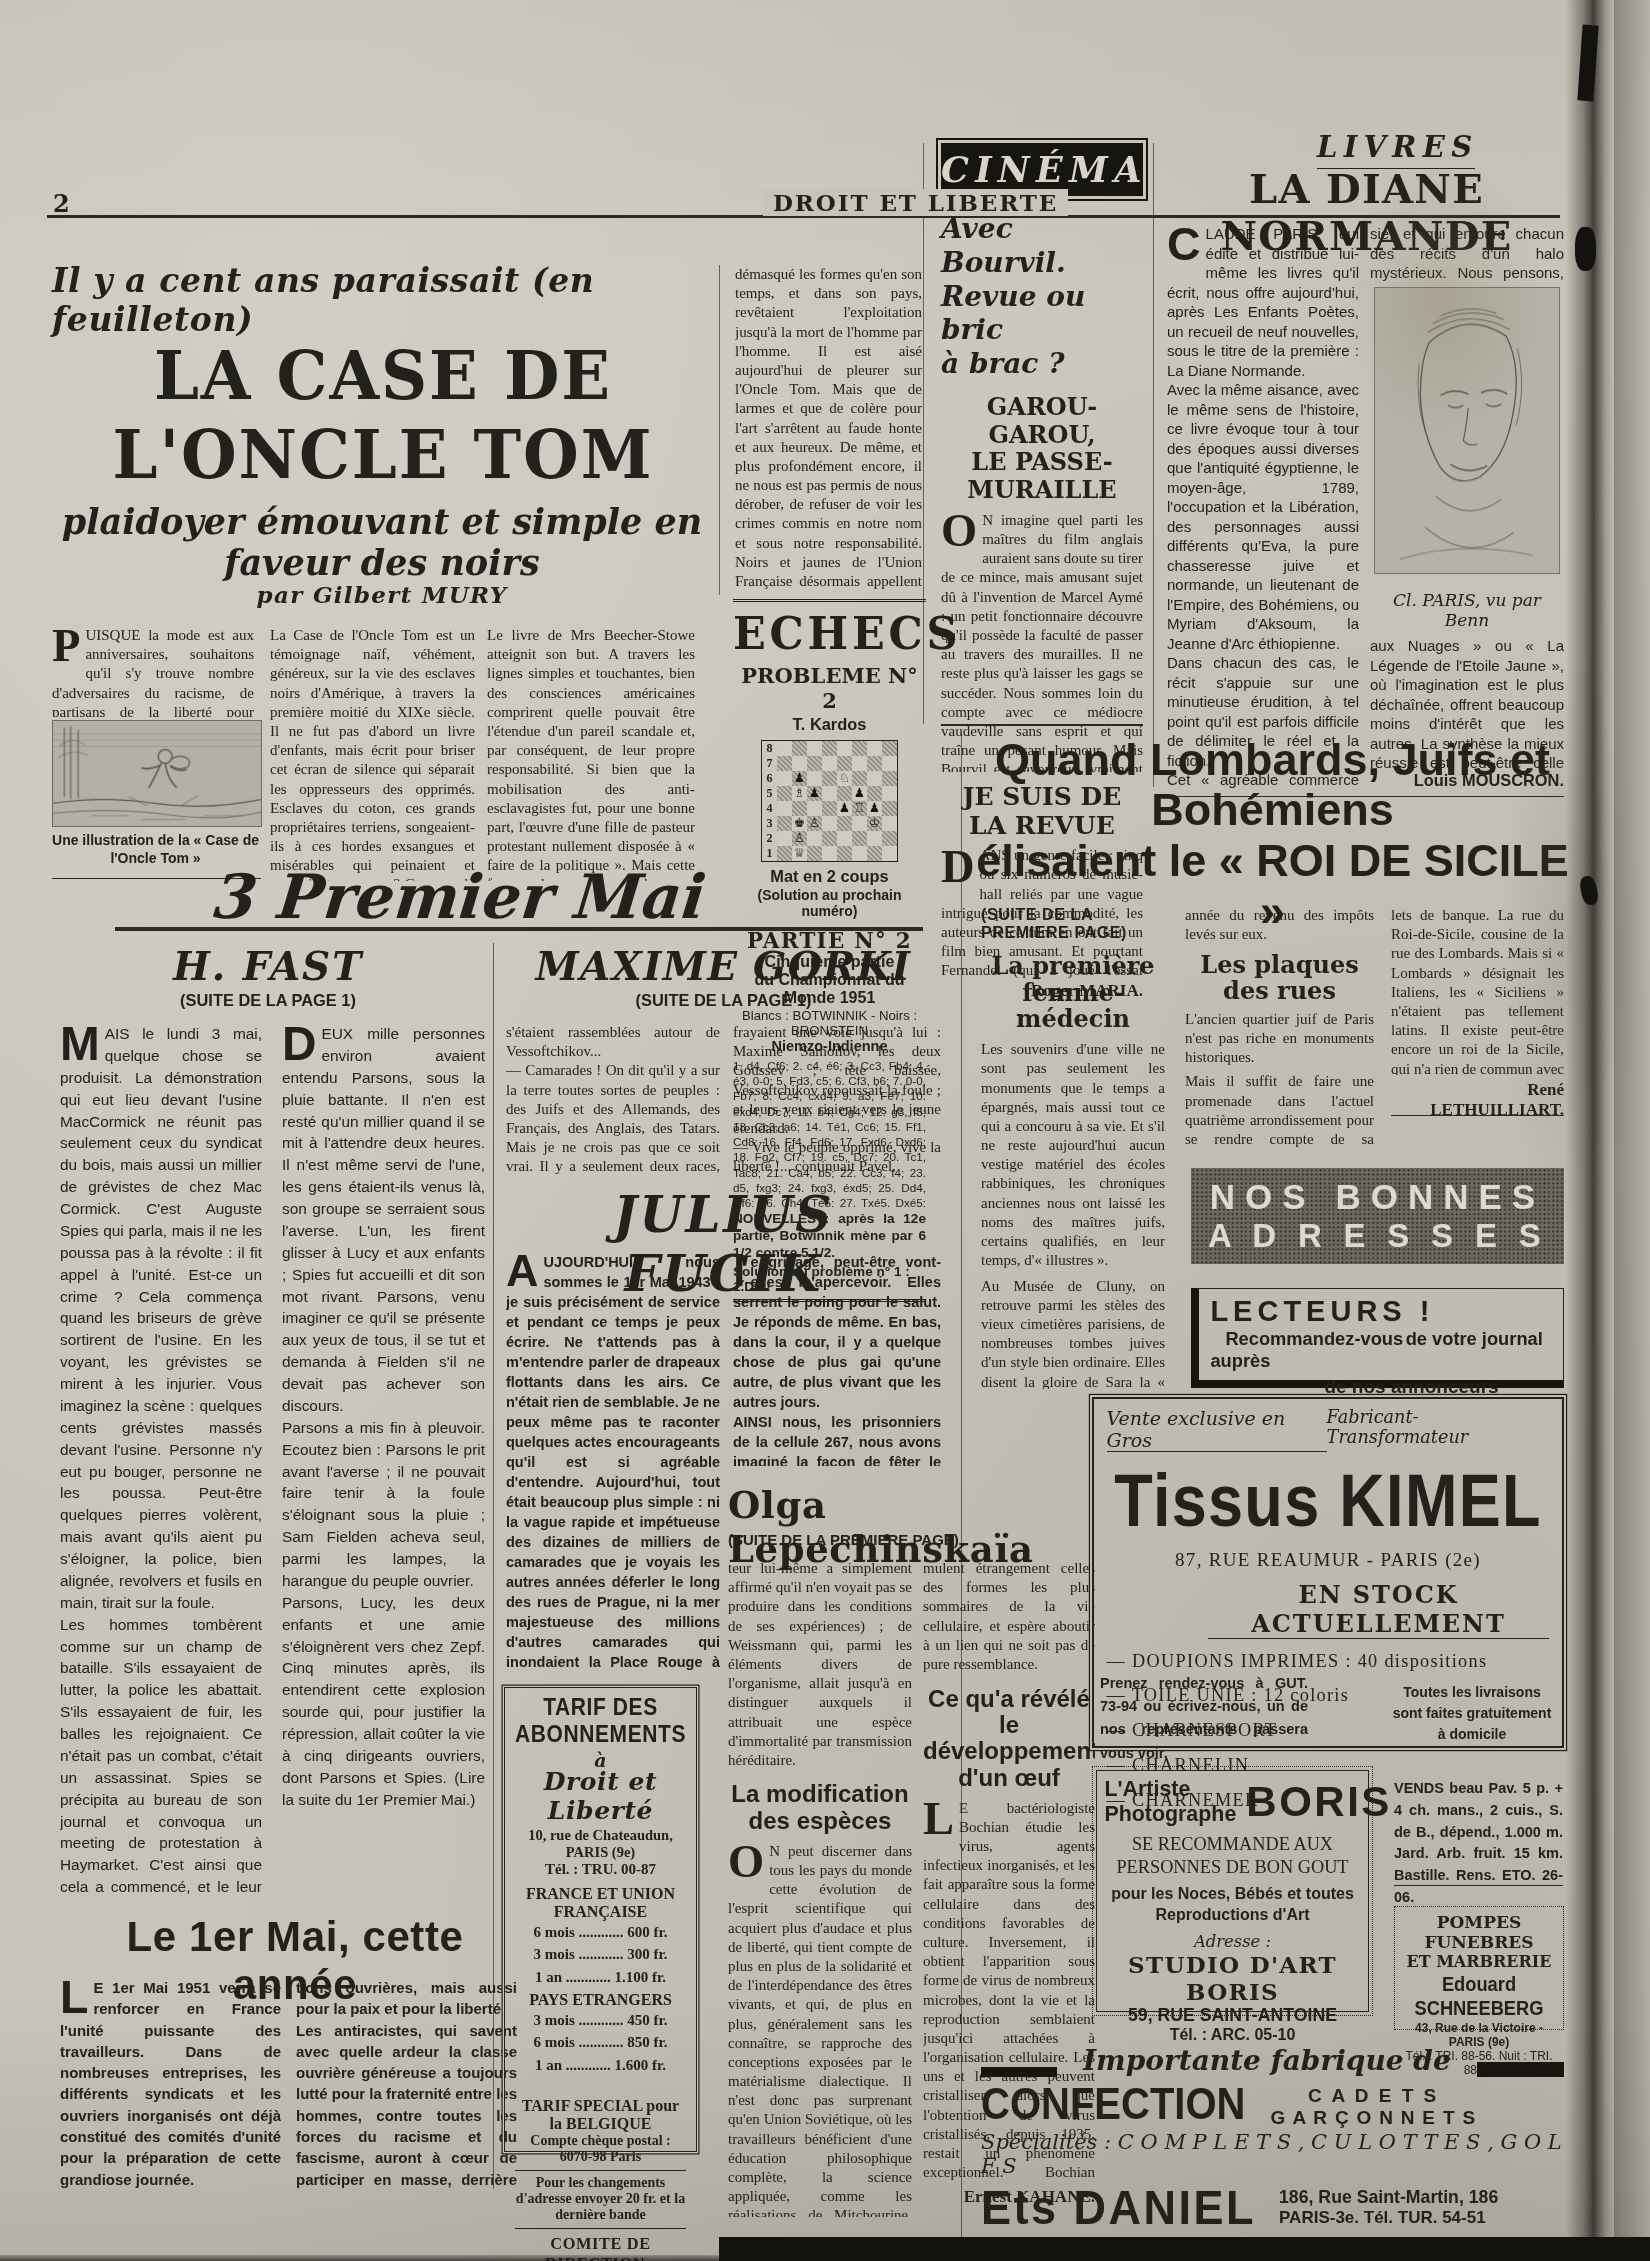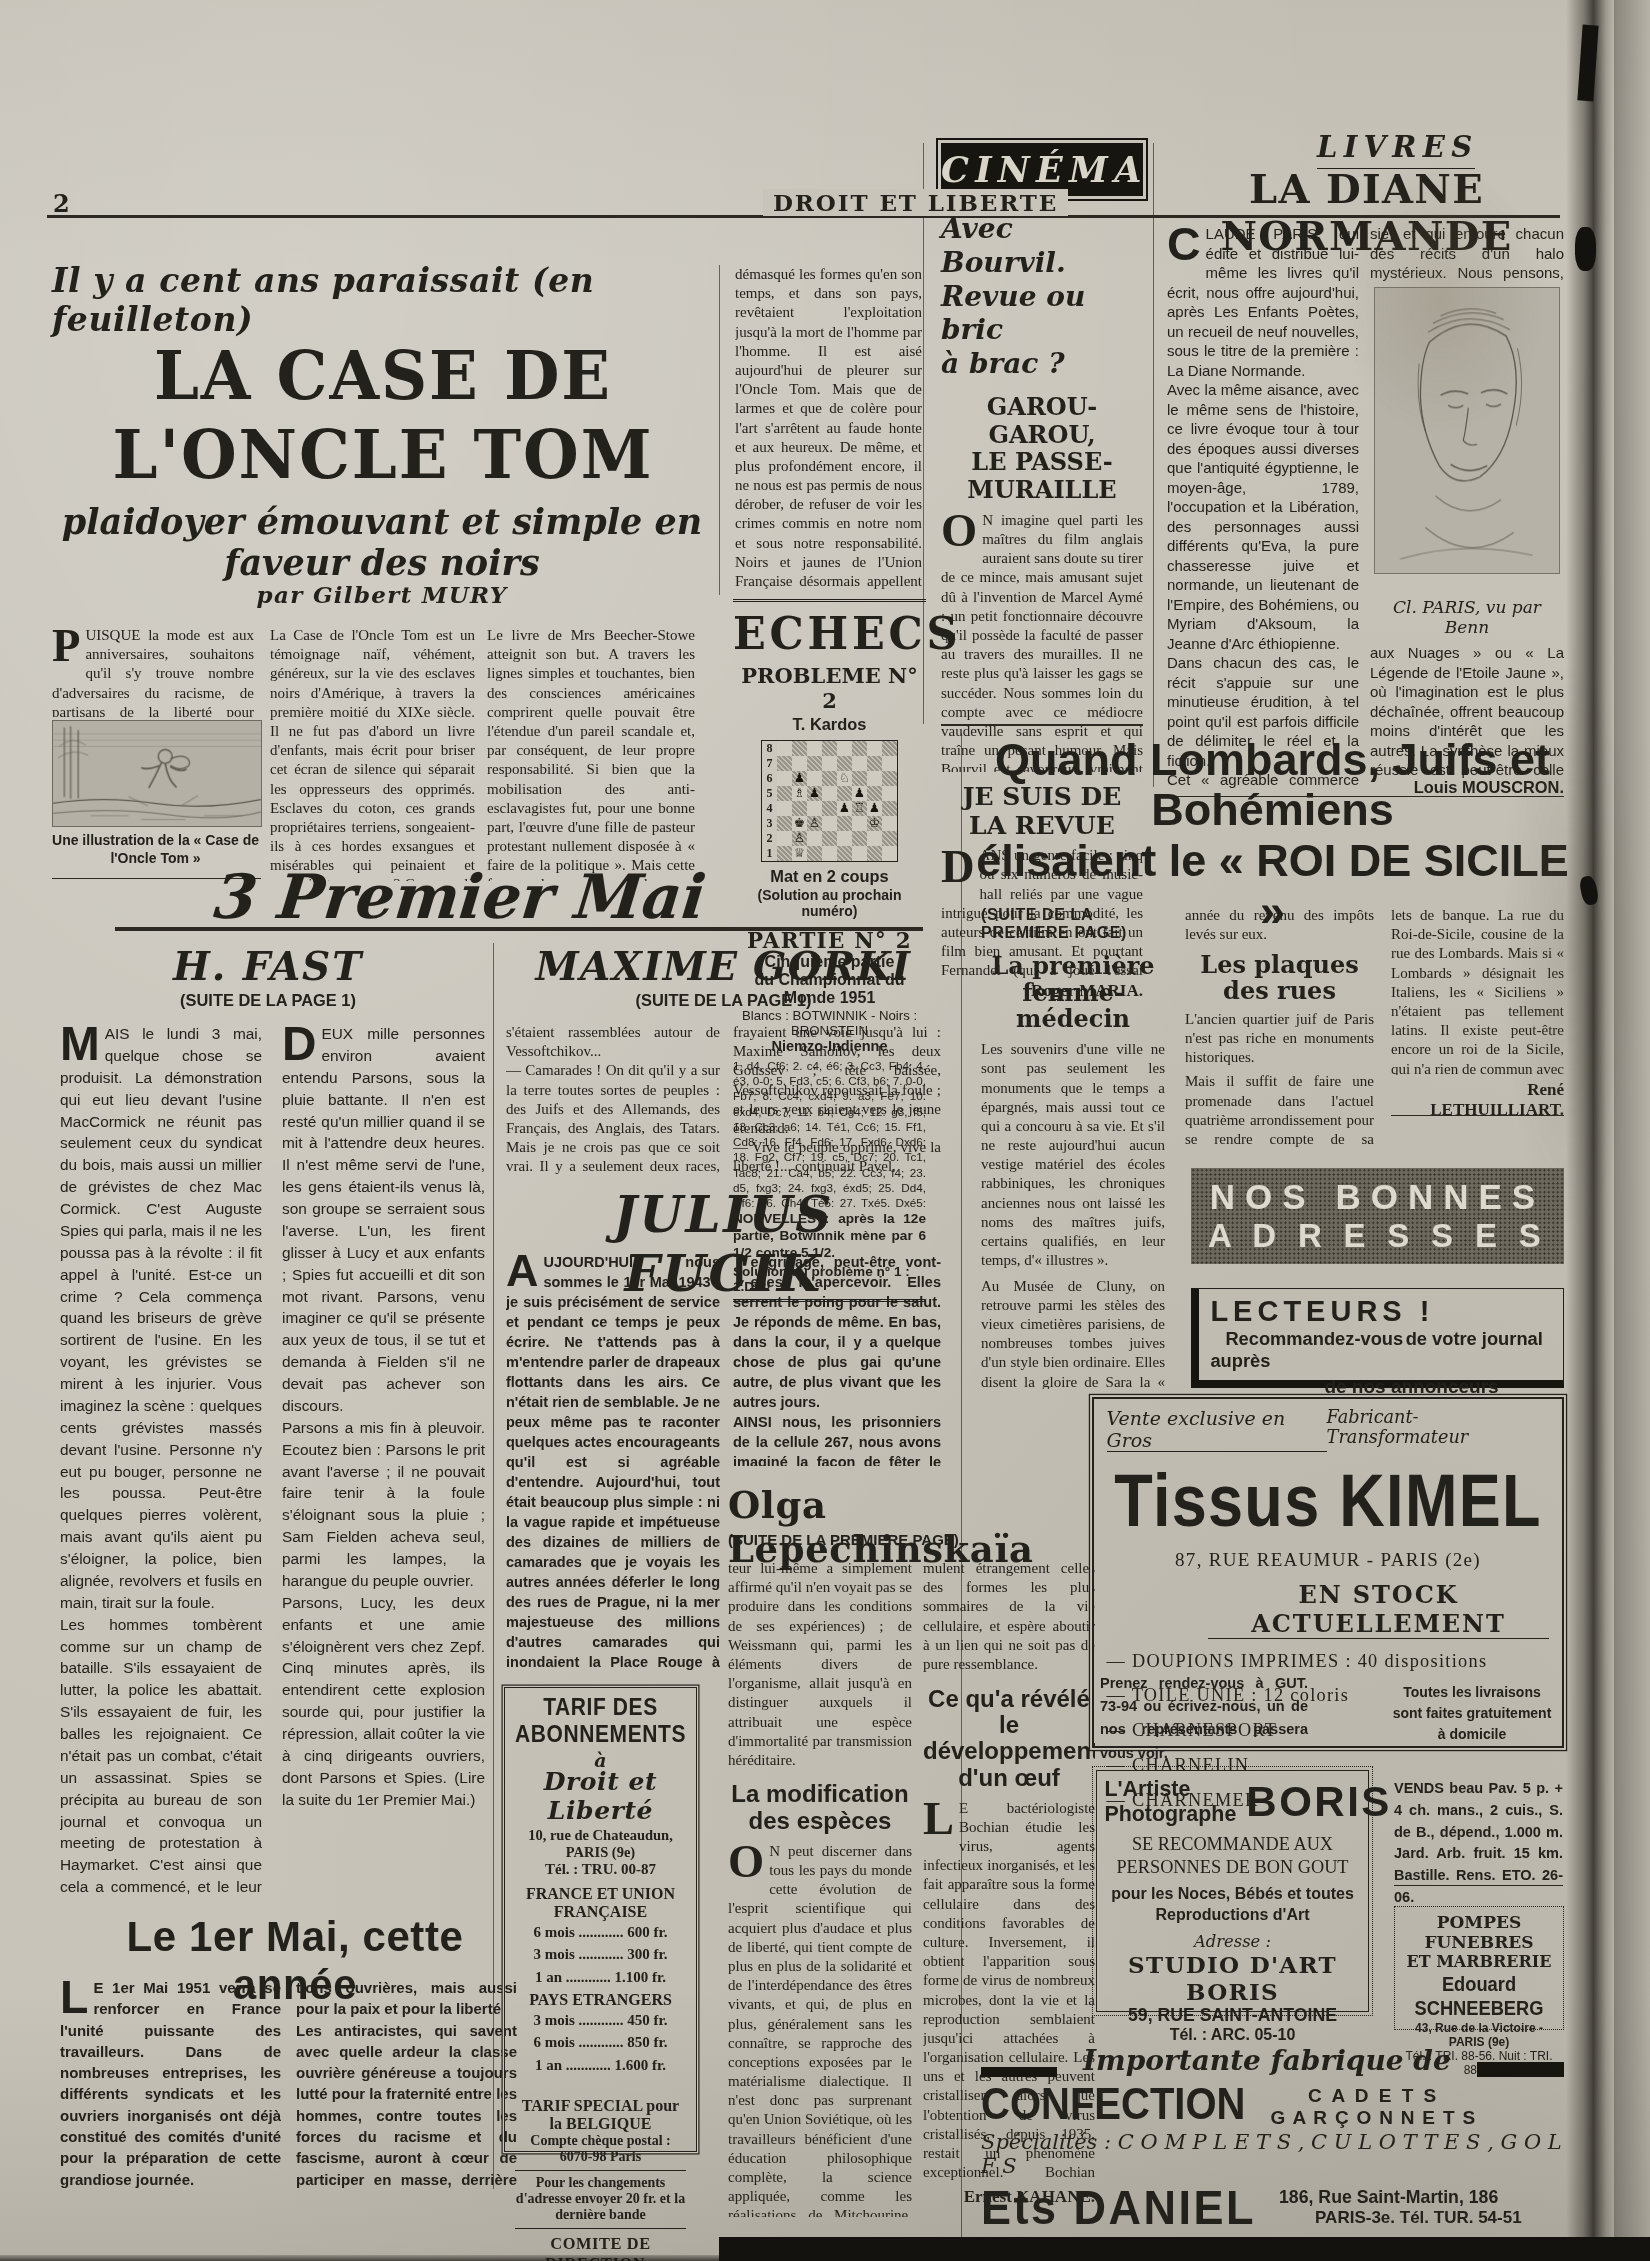--- a/index.html
+++ b/index.html
@@ -116,21 +116,21 @@
           <path d="M70,120 q-6,60 10,108 M226,96 q14,60 -2,122" opacity="0.7"></path>
           <path d="M104,170 q22,-12 44,-2 M168,166 q22,-10 42,2" stroke-width="2.4"></path>
           <path d="M116,186 q12,8 24,0 M176,184 q12,8 24,0" stroke-width="2"></path>
           <path d="M148,190 q-4,36 -8,52 q8,10 22,6" stroke-width="1.8"></path>
           <path d="M120,280 q28,18 58,2" stroke-width="2.4"></path>
           <path d="M96,330 q50,44 104,6 M80,380 q70,60 140,8" opacity="0.8"></path>
           <path d="M40,430 q100,-30 210,-6" opacity="0.6"></path>
         </g>
       </svg>
     </div>
-    <div class="dser i c" style="font-size:17px;margin-top:23px;">Cl. PARIS, vu par Benn</div>
+    <div class="dser i c" style="font-size:17px;margin-top:16px;">Cl. PARIS, vu par Benn</div>
     <div class="sans j clip pre" style="height:135px;font-size:15px;line-height:1.3;margin-top:6.3px;">aux Nuages » ou « La Légende de l'Etoile Jaune », où l'imagination est le plus déchaînée, offrent beaucoup moins d'intérêt que les autres. La synthèse la mieux réussie est peut-être celle des « Bohémiens » où la réalité se prête mieux à une interprétation « romantique ».
 Malgré tout, répétons-le, chacun lira avec plaisir, avec intérêt, La Diane Normande, un livre vivant, varié, très attachant.</div>
     <div class="sig sans" style="font-size:16.4px;">Louis MOUSCRON.</div>
   </div>
   <div class="abs rule" style="left:1167px;top:796px;width:397px;height:1.3px;"></div>
 
   <div class="abs" style="left:733px;top:599px;width:193px;height:591px;border-top:3.8px double #23211b;">
     <div class="dser b c" style="font-size:43px;letter-spacing:3.8px;margin-top:6.3px;transform:scaleY(1.05);">ECHECS</div>
     <div class="dser b c" style="font-size:21px;margin-top:5px;">PROBLEME N° 2</div>
     <div class="sans b c" style="font-size:16.4px;margin-top:1.3px;">T. Kardos</div>
@@ -401,21 +401,21 @@
       <div class="c" style="margin-top:2.5px;">
         <div class="sans b" style="font-size:19px;letter-spacing:2.5px;">C A D E T S</div>
         <div class="sans b" style="font-size:19px;letter-spacing:1.3px;">G A R Ç O N N E T S</div>
       </div>
     </div>
     <div class="dser i" style="font-size:21px;margin-top:1.3px;">Spécialités : C O M P L E T S ,   C U L O T T E S ,   G O L F S</div>
     <div style="display:flex;align-items:center;gap:23px;margin-top:3.8px;">
       <div class="sans b" style="font-size:45px;letter-spacing:2.5px;transform:scaleY(1.05);">Ets DANIEL</div>
       <div>
         <div class="sans b" style="font-size:17.7px;">186, Rue Saint-Martin, 186</div>
-        <div class="sans b" style="font-size:17px;margin-left:36px;">PARIS-3e.  Tél. TUR. 54-51</div>
+        <div class="sans b" style="font-size:17px;">PARIS-3e.  Tél. TUR. 54-51</div>
       </div>
     </div>
     <div style="height:11.4px;background:#17150f;margin-top:3.8px;width:78%;"></div>
   </div>
 
   <div class="abs stain" style="left:1337px;top:164px;width:208px;height:271px;background:radial-gradient(ellipse,rgba(120,108,86,.22),transparent 70%);"></div>
   <div class="abs stain" style="left:1501px;top:662px;width:139px;height:568px;background:radial-gradient(ellipse,rgba(95,88,70,.18),transparent 70%);"></div>
   <div class="abs fold" style="left:1566px;top:0;width:50px;height:2261px;"></div>
   <div class="abs edge" style="left:1614px;top:0;width:36px;height:2261px;"></div>
   <div class="abs" style="left:1580px;top:25px;width:16.4px;height:76px;background:#14120e;transform:rotate(4deg);"></div>

